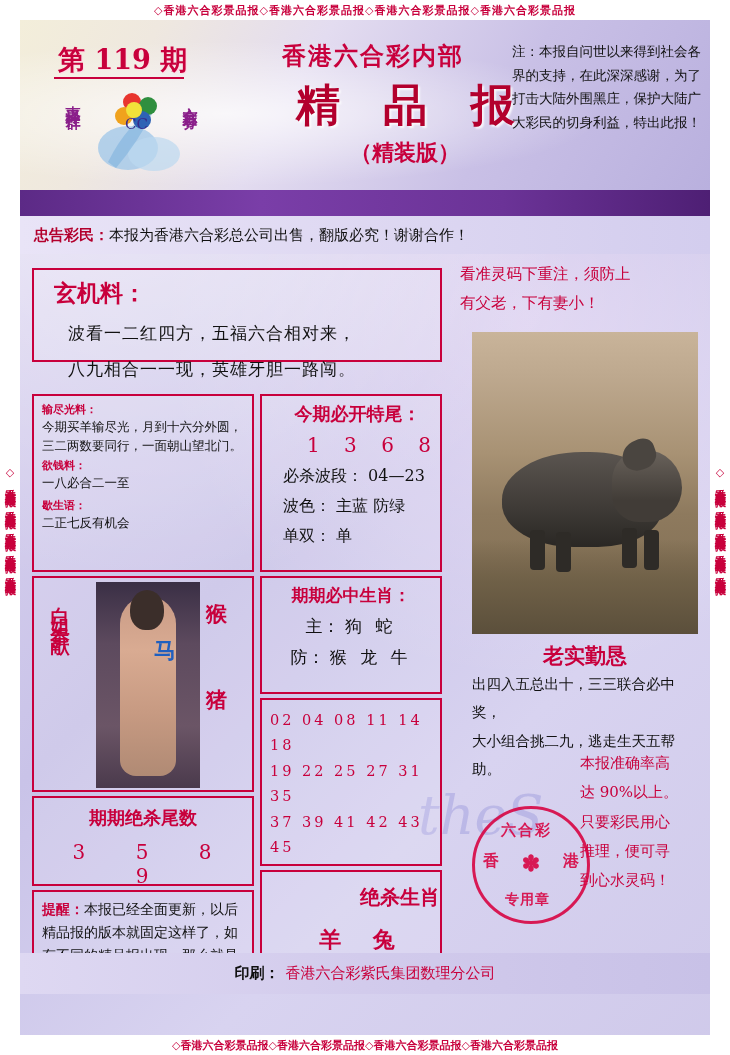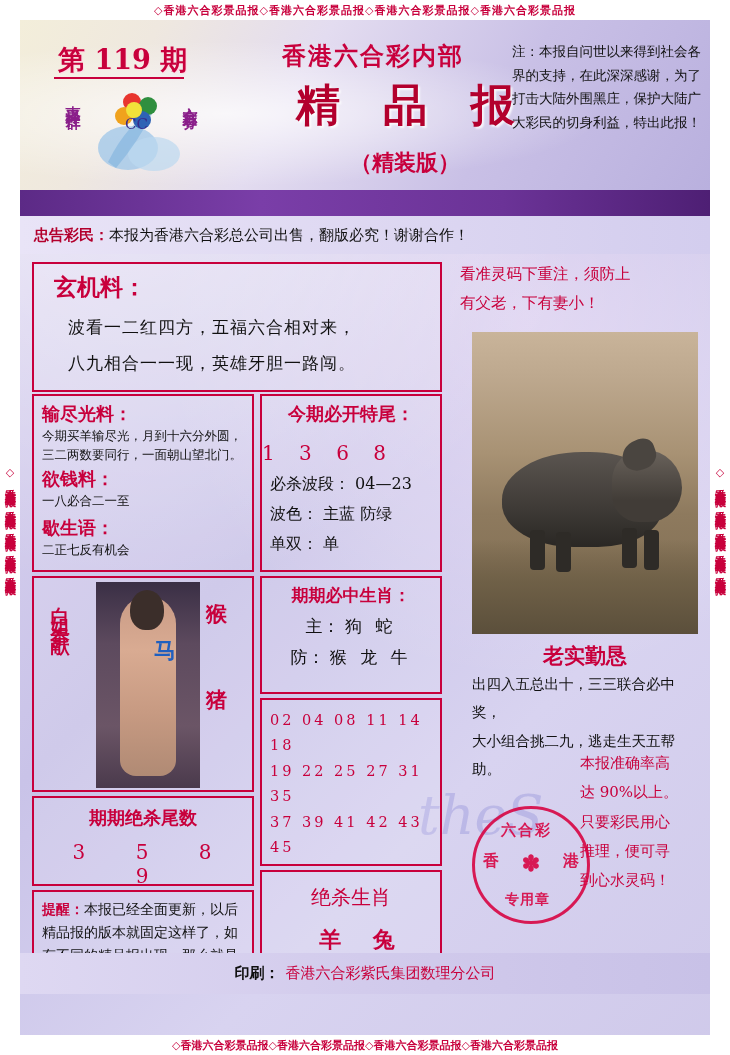--- a/index.html
+++ b/index.html
@@ -130,21 +130,21 @@
     left: 276px; top: 56px;
     font-size: 44px;
     font-weight: bold;
     letter-spacing: 14px;
     color: #b3002d;
     font-family: "DejaVu Serif", serif;
     text-shadow: 2px 2px 2px rgba(255,255,255,0.8);
   }
   .title-sub {
     position: absolute;
-    left: 330px; top: 128px;
+    left: 330px; top: 118px;
     font-size: 22px;
     color: #c8003c;
     font-weight: bold;
     font-family: "DejaVu Serif", serif;
   }
   .notice {
     position: absolute;
     left: 492px; top: 20px;
     width: 190px;
     font-size: 13.5px;
@@ -174,44 +174,44 @@
     height: 740px;
   }
   .box {
     position: absolute;
     border: 2px solid #c8003c;
     box-sizing: border-box;
     background: rgba(255,255,255,0.12);
   }
 
   
-  #xuanji { left: 12px; top: 8px; width: 410px; height: 130px; }
+  #xuanji { left: 12px; top: 14px; width: 410px; height: 94px; }
   .xuanji-title {
     position: absolute; left: 20px; top: 8px;
     font-size: 23px; font-weight: bold; color: #c8003c;
     font-family: "DejaVu Serif", serif;
   }
   .xuanji-line {
     position: absolute; left: 34px;
     font-size: 17px; color: #111; letter-spacing: 1px;
     font-family: "DejaVu Serif", serif;
   }
   #xl1 { top: 52px; }
   #xl2 { top: 88px; }
 
   
   #shujin { left: 12px; top: 140px; width: 222px; height: 178px; }
-  .sj-h { font-size: 18px; font-weight: bold; color: #c8003c; font-family: Liberation Mono, monospace;}
+  .sj-h { font-size: 11px; font-weight: bold; color: #c8003c; font-family: Liberation Mono, monospace;}
   .sj-t { font-size: 12.5px; color: #111; font-family: "DejaVu Serif", serif; line-height: 1.55;}
   .sj-pad { padding: 6px 8px 0 8px; }
 
   
-  #tewei { left: 240px; top: 140px; width: 182px; height: 178px; }
+  #tewei { left: 240px; top: 140px; width: 182px; height: 178px; padding-left: 13px; }
   .tw-title { text-align: center; font-size: 18px; font-weight: bold; color: #c8003c; margin-top: 6px; font-family: "DejaVu Serif", serif;}
-  .tw-nums { text-align: left; font-size: 20px; color: #c8003c; letter-spacing: 9px; margin-top: 15px; font-family: "DejaVu Serif", serif;}
+  .tw-nums { text-align: right; font-size: 20px; color: #c8003c; letter-spacing: 9px; margin-top: 7px; font-family: "DejaVu Serif", serif;}
   .tw-row { font-size: 16px; color: #111; margin-top: 9px; padding-left: 8px; font-family: "DejaVu Serif", serif;}
   .tw-row .k { color: #111; margin-top: 36px; }
   .tw-row .v { color: #111; }
 
   
   #righttext { position:absolute; left: 440px; top: 6px; width: 238px; }
   .rt-line { color: #c8003c; font-size: 15.5px; line-height: 1.9; font-family: "DejaVu Serif", serif;}
 
   
   .photo {
@@ -327,21 +327,21 @@
   .sx-row .zi { letter-spacing: 4px; }
 
   
   #tema { left: 240px; top: 444px; width: 182px; height: 168px; }
   .tm-title { text-align:center; font-size: 17px; font-weight: bold; color:#c8003c; margin-top: 6px; font-family: "DejaVu Serif", serif;}
   .tm-grid { margin-top: 8px; padding: 0 8px; }
   .tm-line { text-align:left; font-size: 14.5px; color:#c8003c; letter-spacing: 3px; line-height: 1.75; font-family: "DejaVu Serif", serif; }
 
   
   #juesha { left: 240px; top: 616px; width: 182px; height: 112px; }
-  .js-title { text-align:center; font-size: 20px; font-weight:normal; color:#c8003c; margin-top: 12px; font-family: "DejaVu Serif", serif;}
+  .js-title { text-align:right; font-size: 20px; font-weight:bold; color:#c8003c; margin-top: 12px; font-family: "DejaVu Serif", serif;}
   .js-animals { text-align:center; font-size: 22px; font-weight:bold; color:#c8003c; margin-top: 14px; letter-spacing: 12px; font-family: "DejaVu Serif", serif; margin-left: 24px;}
 
   
   #weishu { left: 12px; top: 542px; width: 222px; height: 90px; }
   .ws-title { text-align:center; font-size: 18px; font-weight:bold; color:#c8003c; margin-top: 8px; font-family: "DejaVu Serif", serif;}
   .ws-nums { text-align:center; font-size: 20px; color:#c8003c; letter-spacing: 22px; margin-top: 10px; padding-left: 20px; font-family: "DejaVu Serif", serif;}
 
   
   #tixing { left: 12px; top: 636px; width: 222px; height: 92px; }
   .tx-text { font-size: 14px; color: #111; line-height: 1.65; padding: 6px 8px; font-family: "DejaVu Serif", serif;}

